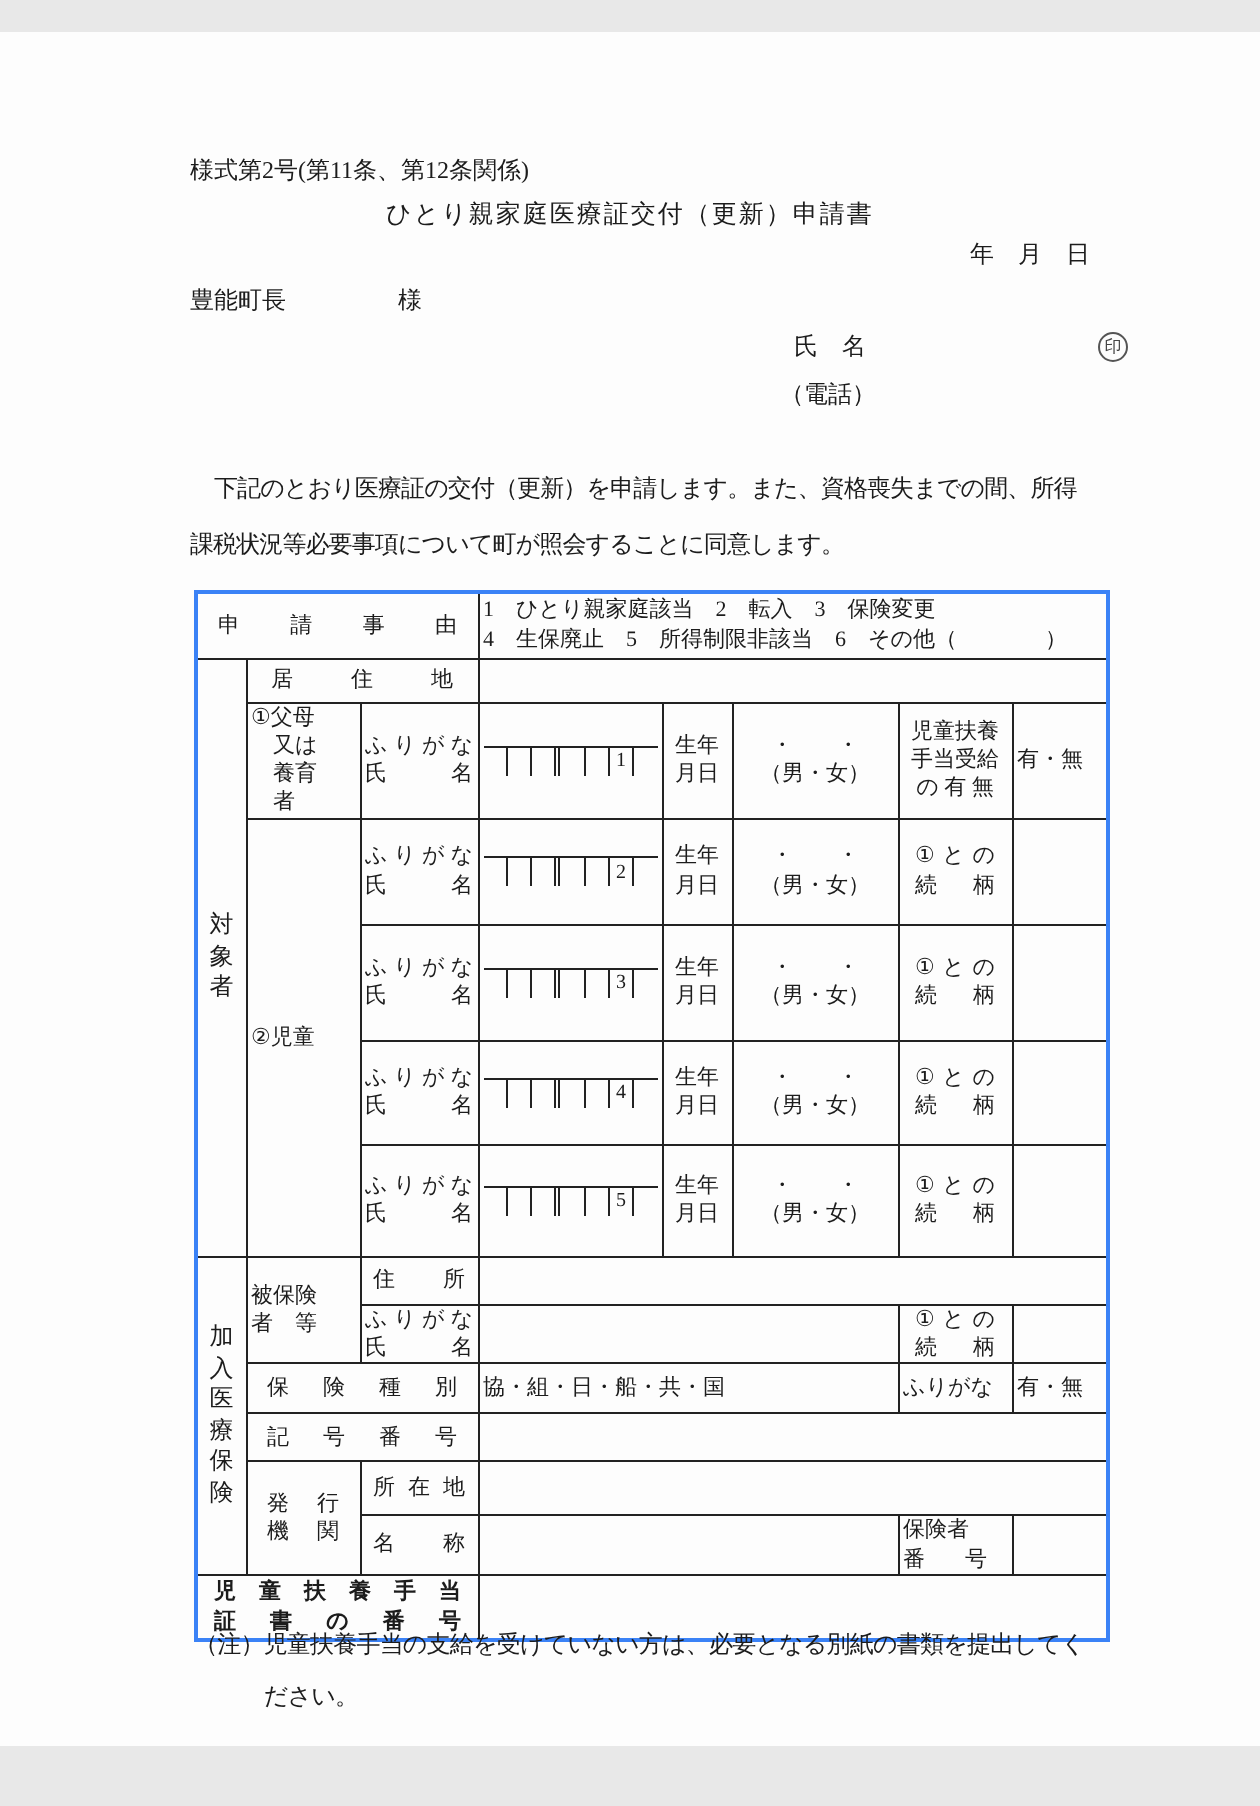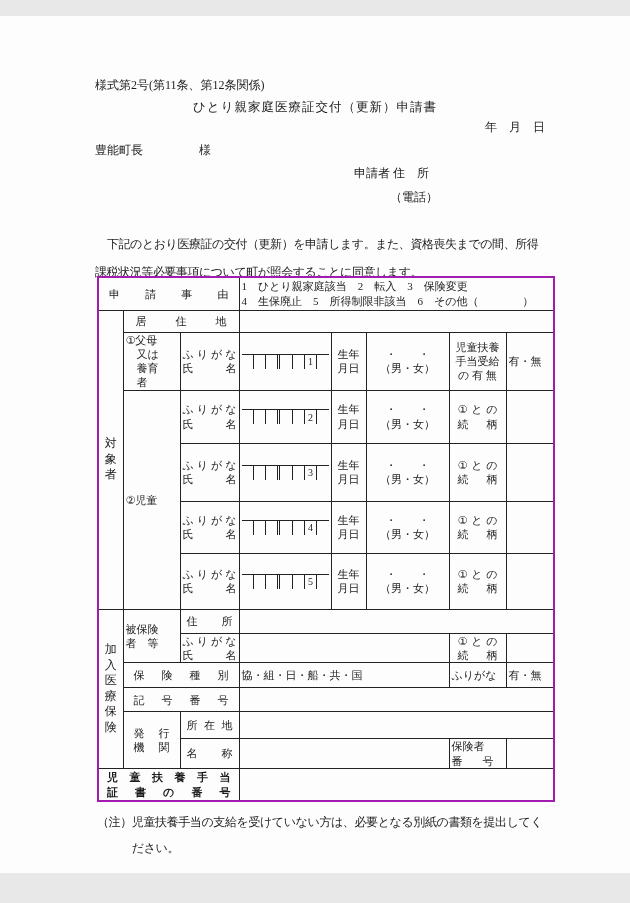--- a/index.html
+++ b/index.html
@@ -25,23 +25,23 @@
   }
   .declaration{
     left:95px;top:215px;width:452px;white-space:normal;
     line-height:27.5px;text-indent:1em;letter-spacing:-0.45px;font-size:12px;
   }
   .note{left:97px;top:794px;display:flex;white-space:normal;line-height:25.5px;letter-spacing:-0.4px;}
   .note .ntext{width:416px;}
 
   
   table.form{
-    position:absolute;left:97px;top:260px;
+    position:absolute;left:97px;top:279px;
     border-collapse:collapse;table-layout:fixed;
-    border:2px solid #a21caf;
+    border:2px solid #3b82f6;
   }
   table.form td{
     border:1px solid #222;padding:0 2px;vertical-align:middle;
     font-size:11px;line-height:1.3;overflow:hidden;
   }
   td.thick-t{border-top:2px solid #222;font-weight:bold;}
   .justify{display:block;text-align:justify;text-align-last:justify;}
   .pad10{padding:0 10px;}
   .pad8{padding:0 8px;}
   .pad6{padding:0 6px;}
@@ -78,23 +78,22 @@
 
   <div class="abs form-number">様式第2号(第11条、第12条関係)</div>
   <div class="abs doc-title">ひとり親家庭医療証交付（更新）申請書</div>
   <div class="abs date-line">年　月　日</div>
 
   <div class="abs addressee">
     <span>豊能町長</span><span class="honorific">様</span>
   </div>
 
   <div class="abs applicant">
-    <div class="l1">
-      <span>申請者</span>
-      <span>住　所</span>
+    <div class="l2">
+      <span>氏　名</span><span class="seal">印</span>
     </div>
     <div class="l3">
       <span>（電話）</span>
     </div>
   </div>
 
   <div class="abs declaration">下記のとおり医療証の交付（更新）を申請します。また、資格喪失までの間、所得課税状況等必要事項について町が照会することに同意します。</div>
 
   <table class="form">
     <colgroup>

